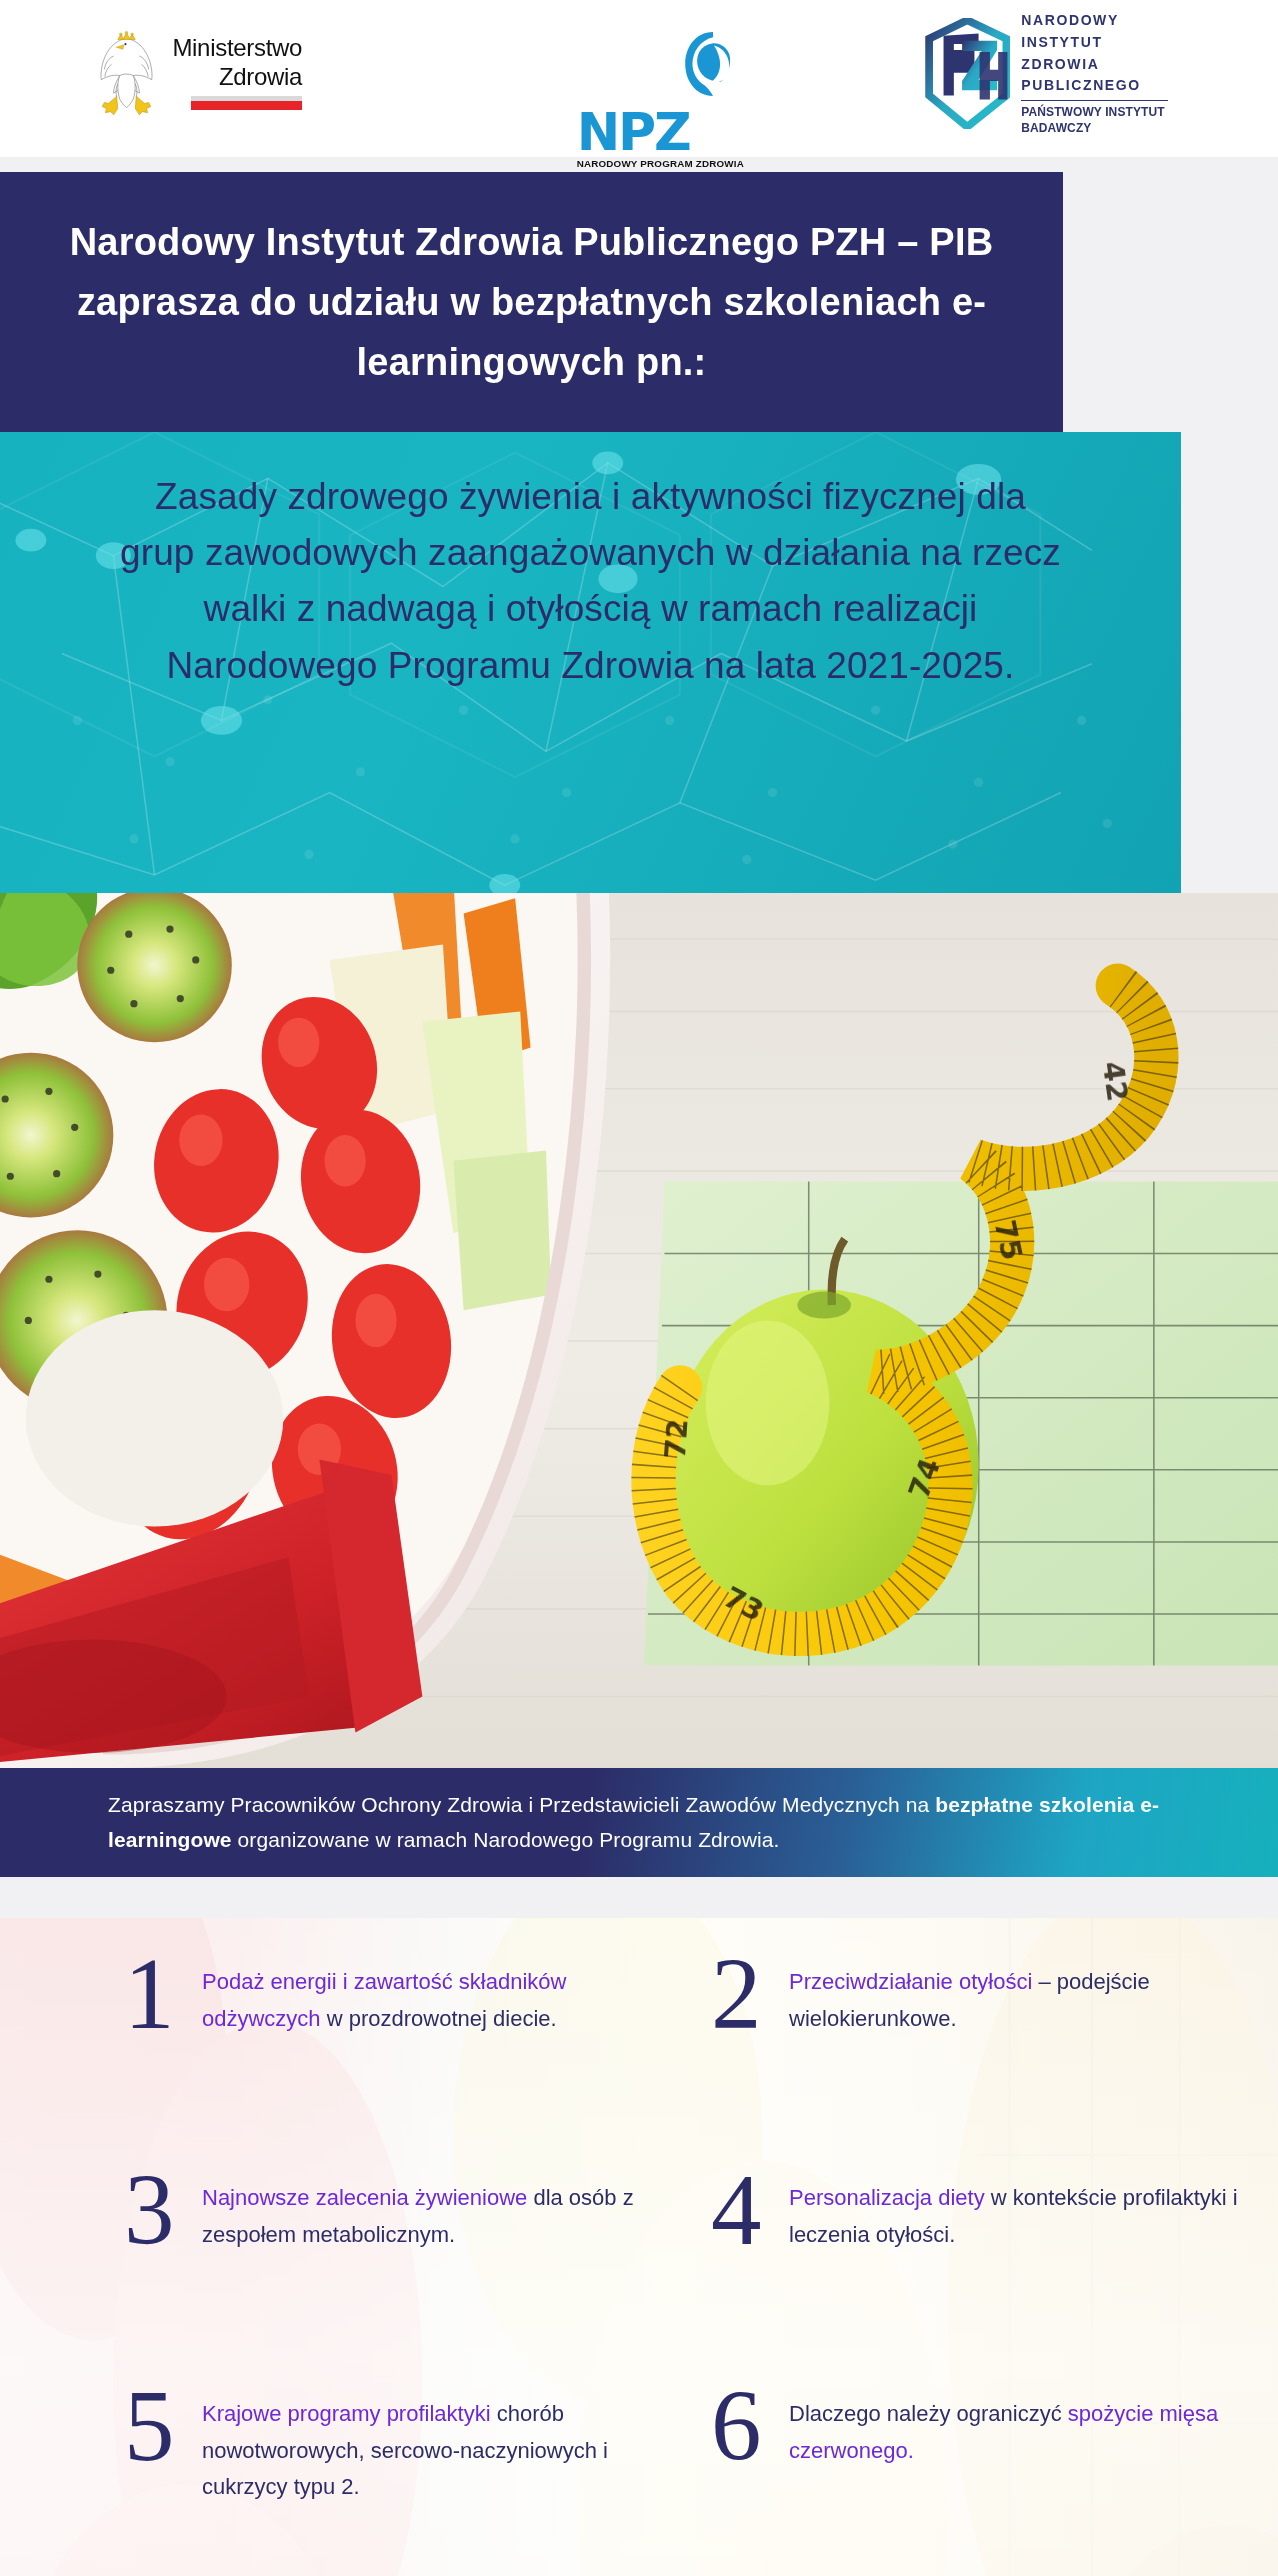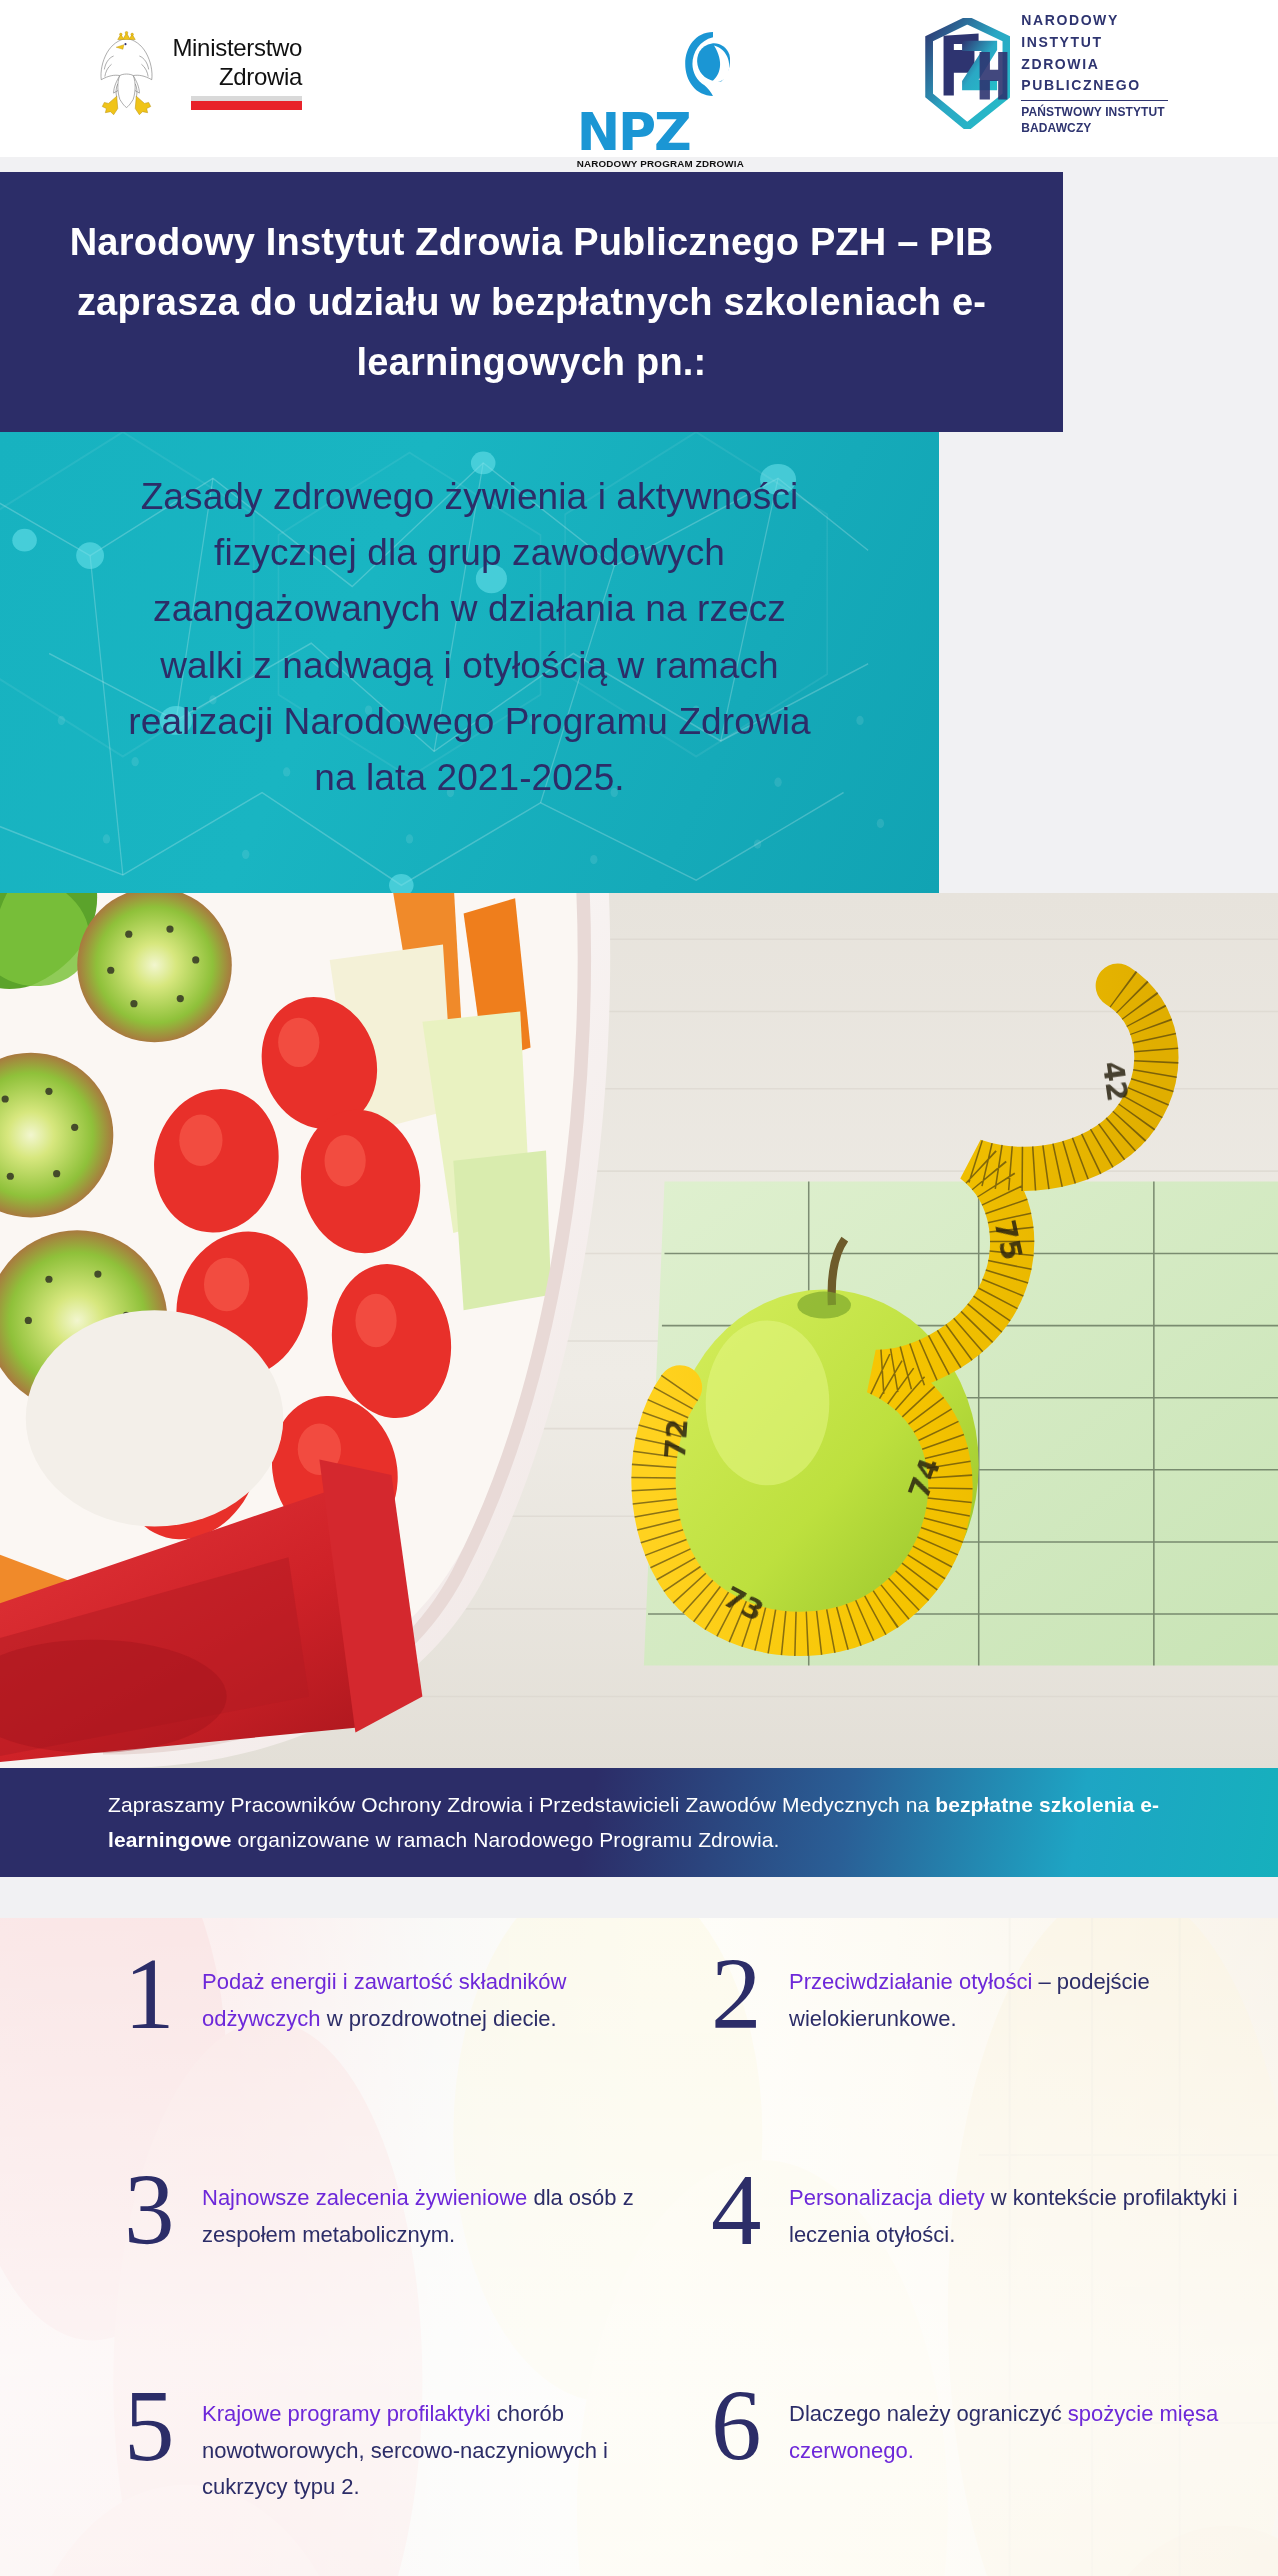--- a/index.html
+++ b/index.html
@@ -45,21 +45,21 @@
     position:absolute; left:0; top:172px; width:1063px; height:260px;
     background:#2c2d68; display:flex; align-items:center; justify-content:center;
   }
   .navy-banner h1{
     color:#ffffff; font-size:38px; font-weight:bold; line-height:1.58;
     text-align:center; letter-spacing:0.2px; width:958px;
   }
 
   
   .teal-panel{
-    position:absolute; left:0; top:432px; width:939px; height:461px;
+    position:absolute; left:0; top:432px; width:1181px; height:461px;
     background:linear-gradient(115deg,#17b2c0 0%,#19b5c2 38%,#15aab9 75%,#11a3b3 100%);
     overflow:hidden;
   }
   .teal-panel svg.net{ position:absolute; inset:0; width:100%; height:100%; }
   .teal-panel h2{
     position:relative; z-index:3; color:#2c2d68; font-size:37px; font-weight:normal;
     line-height:1.52; text-align:center; padding:37px 118px 0;
     letter-spacing:0.1px;
   }
 

